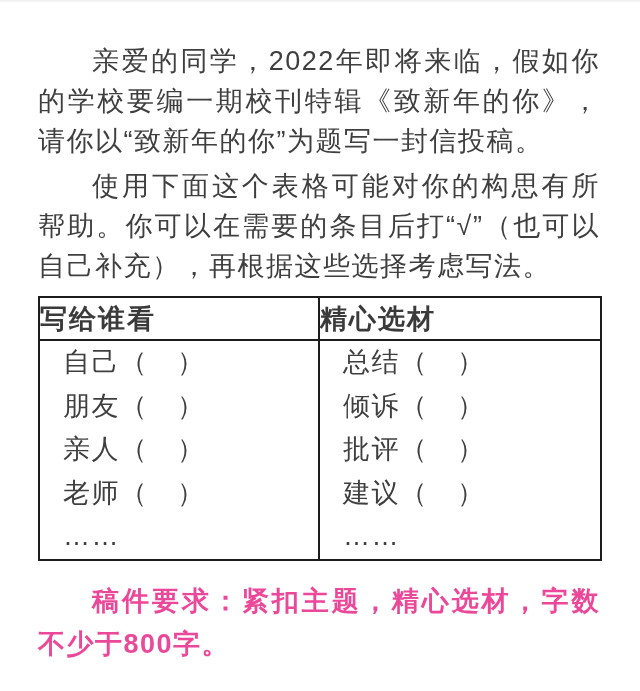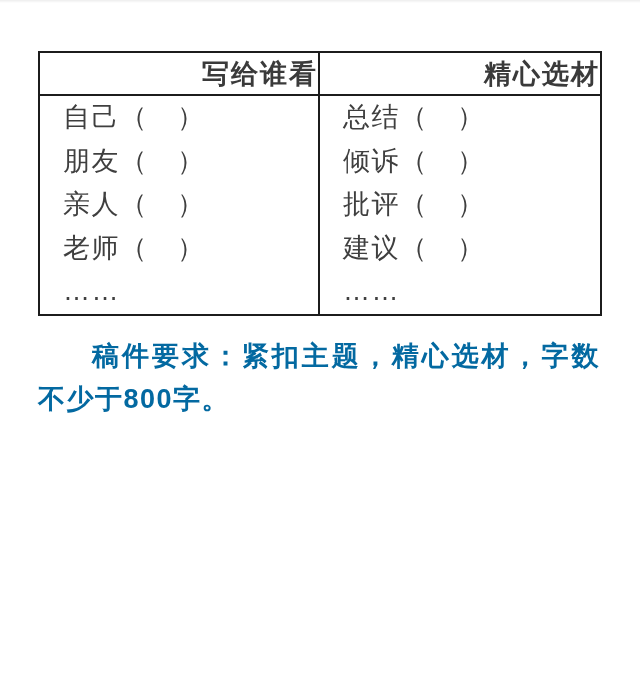--- a/index.html
+++ b/index.html
@@ -43,21 +43,21 @@
     table-layout: fixed;
   }
   table.choice-table, table.choice-table th, table.choice-table td {
     border: 2px solid #1c1c1c;
   }
   table.choice-table th {
     height: 41px;
     font-size: 27px;
     font-weight: bold;
     letter-spacing: 2px;
-    text-align: right;
+    text-align: left;
     vertical-align: middle;
     padding: 0;
     color: #3a3a3a;
   }
   table.choice-table col.col-left  { width: 280px; }
   table.choice-table col.col-right { width: 282px; }
   table.choice-table td {
     padding: 0;
     vertical-align: top;
   }
@@ -69,33 +69,35 @@
     padding-left: 23px;
     white-space: nowrap;
     overflow: hidden;
   }
   .requirements {
     margin: 19px 0 0 0;
     font-size: 27px;
     line-height: 43px;
     letter-spacing: 1.5px;
     font-weight: bold;
-    color: #0369a1;
+    color: #ec4899;
     text-indent: 2em;
     text-align: justify;
   }
 </style>
 </head>
 <body>
 
 <div class="top-edge"></div>
 
 <div class="page">
 
+  <p class="para">亲爱的同学，2022年即将来临，假如你的学校要编一期校刊特辑《致新年的你》，请你以“致新年的你”为题写一封信投稿。</p>
 
+  <p class="para">使用下面这个表格可能对你的构思有所帮助。你可以在需要的条目后打“√”（也可以自己补充），再根据这些选择考虑写法。</p>
 
   <table class="choice-table">
     <colgroup>
       <col class="col-left">
       <col class="col-right">
     </colgroup>
     <thead>
       <tr>
         <th>写给谁看</th>
         <th>精心选材</th>

